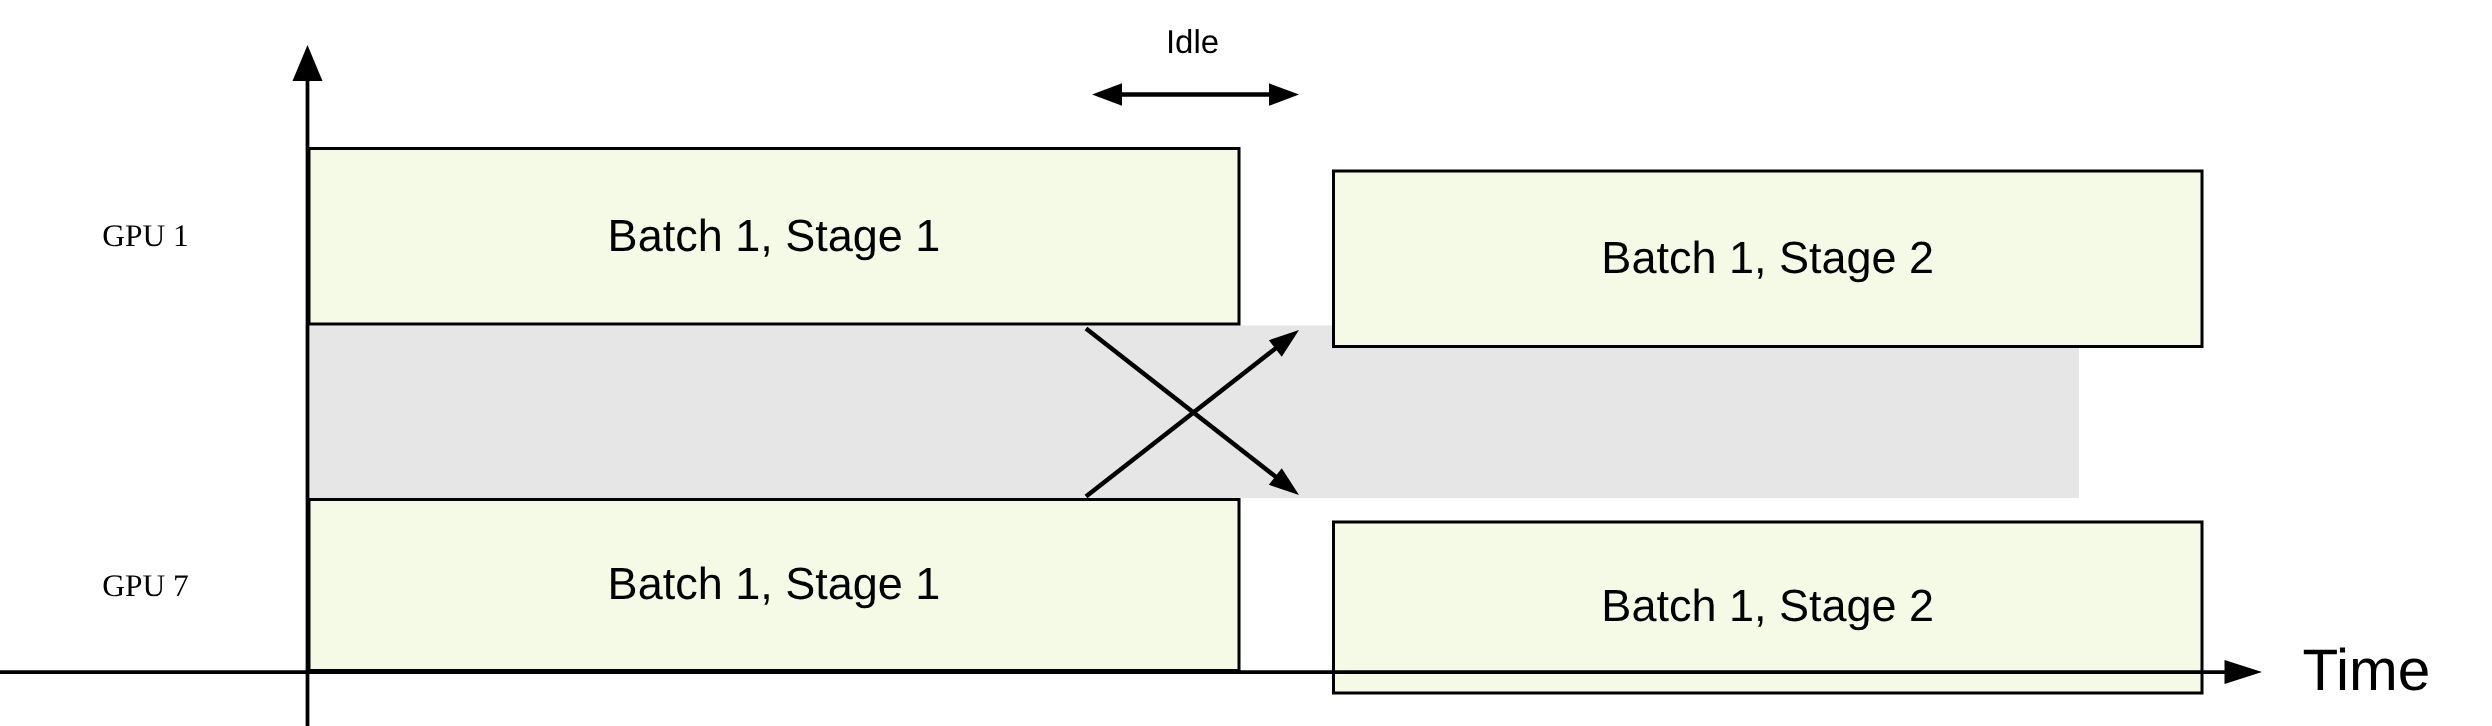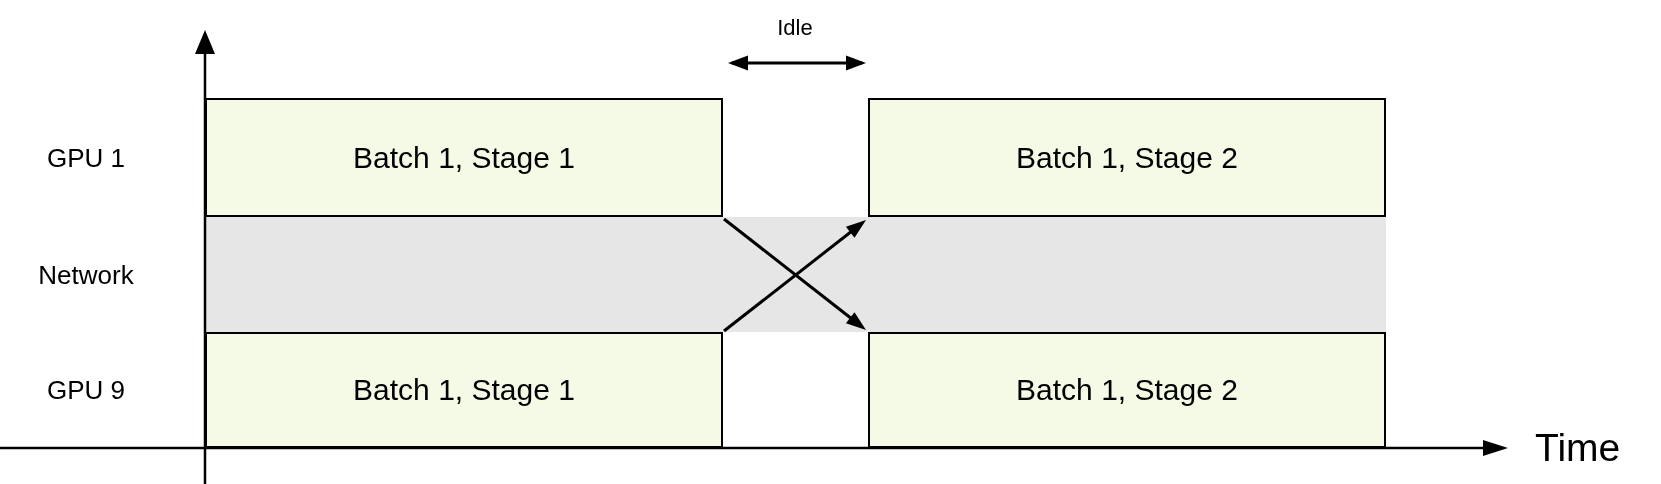--- a/index.html
+++ b/index.html
@@ -29,31 +29,32 @@
     justify-content: center;
     z-index: 2;
   }
   .box span {
     font-size: 30px;
     line-height: 1;
     white-space: nowrap;
   }
   .box.r1 { top: 98px;  height: 119px; }
   .box.r2 { top: 332px; height: 116px; }
-  .box.s1 { left: 205px; width: 518px; }
-  .box.s2 { left: 868px; width: 518px; }
+  .box.s1 { left: 205px; width: 622px; }
+  .box.s2 { left: 888px; width: 581px; margin-top: 15px; }
   .row-label {
     position: absolute;
-    left: 0; width: 172px;
+    left: 11px; width: 172px;
     display: flex;
     align-items: center;
     justify-content: center;
-    font-size: 26px;
+    font-size: 21px;
     line-height: 1;
     z-index: 3;
+    font-family: Liberation Serif, serif;
   }
   .row-label.gpu1 { top: 98px;  height: 119px; }
   .row-label.net  { top: 217px; height: 115px; }
   .row-label.gpu2 { top: 332px; height: 116px; }
   .idle-label {
     position: absolute;
     left: 720px; top: 16px; width: 150px;
     text-align: center;
     font-size: 22px;
     line-height: 1.1;
@@ -88,22 +89,21 @@
     <span>Batch 1, Stage 2</span>
   </div>
   <div class="box r2 s1">
     <span>Batch 1, Stage 1</span>
   </div>
   <div class="box r2 s2">
     <span>Batch 1, Stage 2</span>
   </div>
 
   <div class="row-label gpu1">GPU 1</div>
-  <div class="row-label net">Network</div>
-  <div class="row-label gpu2">GPU 9</div>
+  <div class="row-label gpu2">GPU 7</div>
 
   <div class="idle-label">Idle</div>
   <div class="time-label">Time</div>
 
   <svg class="overlay" viewBox="0 0 1661 484" xmlns="http://www.w3.org/2000/svg">
 
     <line x1="205" y1="48" x2="205" y2="484" stroke="#000" stroke-width="2.5"></line>
     <polygon points="205,30 195,54 215,54" fill="#000"></polygon>
 
     <line x1="0" y1="448" x2="1490" y2="448" stroke="#000" stroke-width="2.5"></line>

